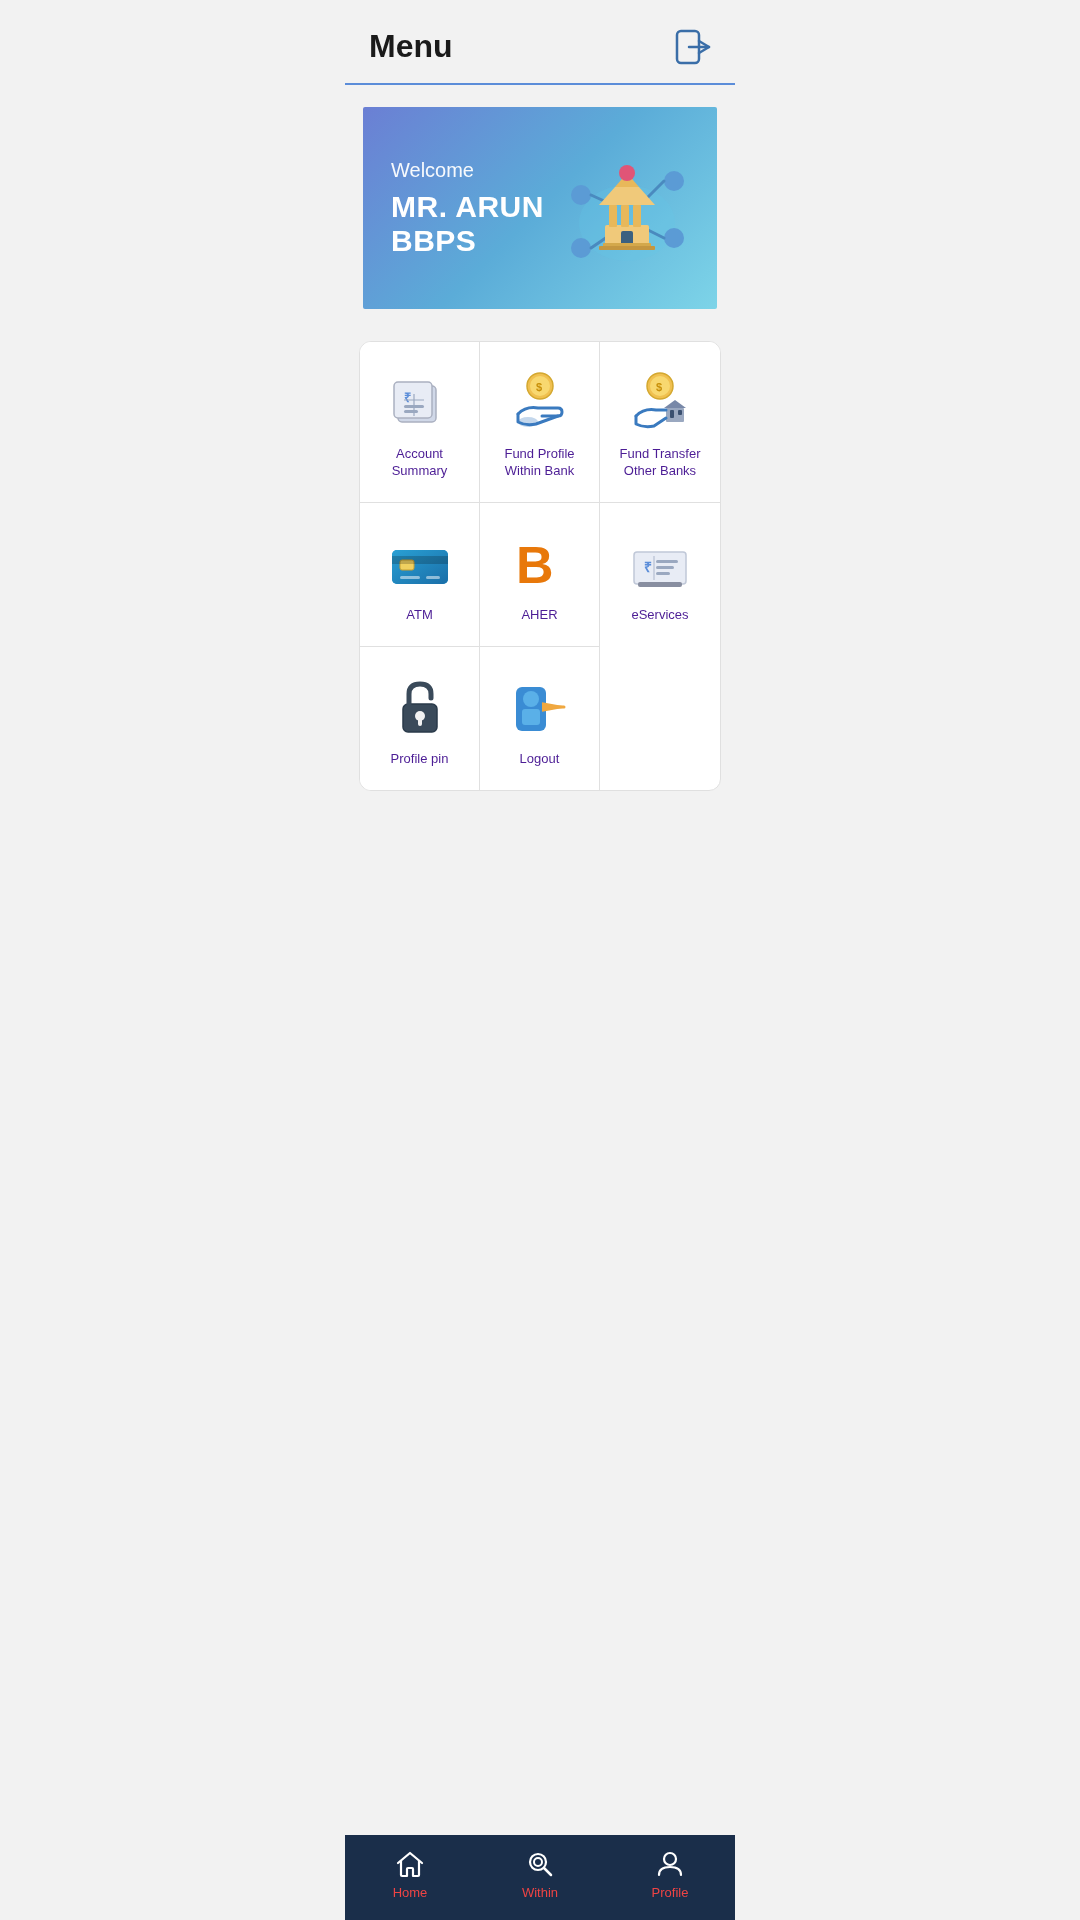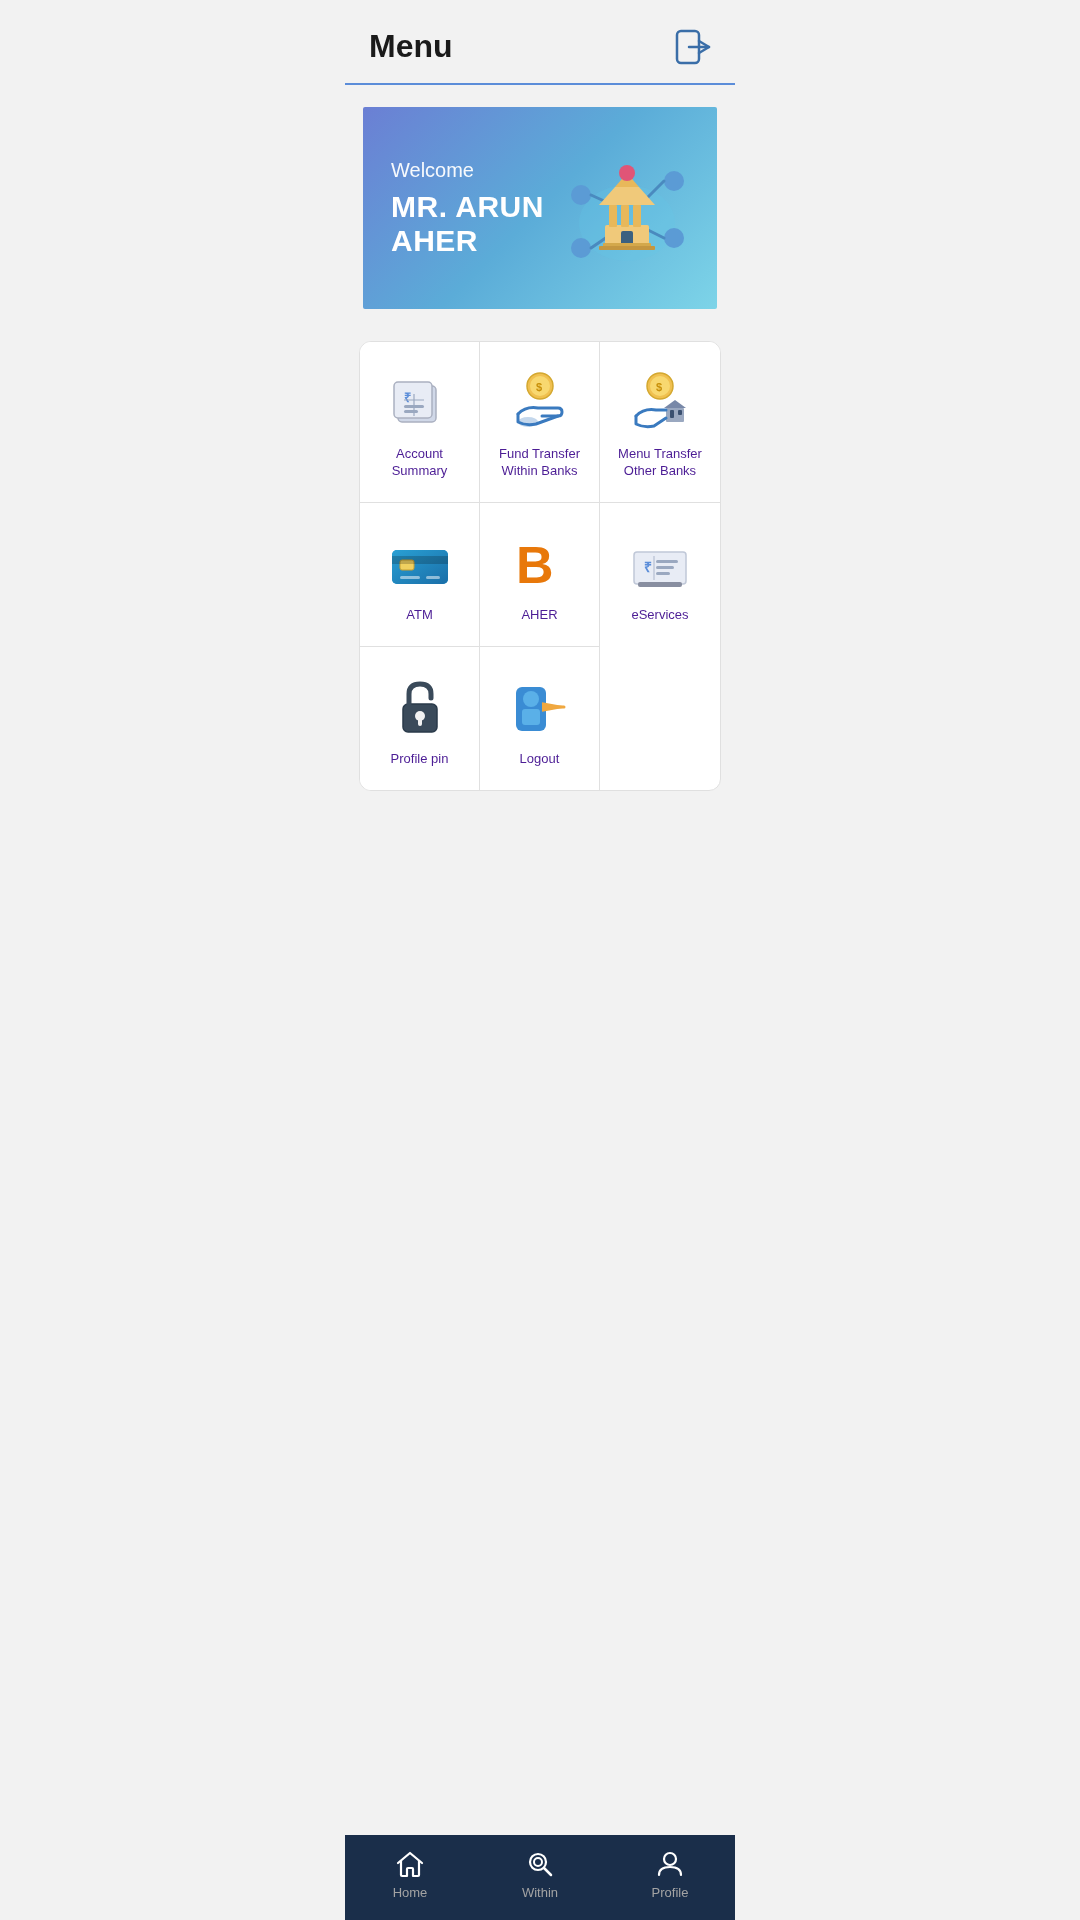--- a/index.html
+++ b/index.html
@@ -122,42 +122,42 @@
       cursor: pointer;
       flex: 1;
     }
     .nav-icon {
       width: 30px;
       height: 30px;
       margin-bottom: 6px;
     }
     .nav-label {
       font-size: 13px;
-      color: #a3a3a3;
+      color: #ef4444;
     }
 
     
     svg { display: block; }
   </style>
 </head>
 <body>
 
 <div class="header">
   <span class="header-title">Menu</span>
   <svg class="logout-icon" viewBox="0 0 36 36" fill="none" xmlns="http://www.w3.org/2000/svg">
     <rect x="2" y="2" width="22" height="32" rx="4" stroke="#3a6ea8" stroke-width="2.5" fill="none"></rect>
     <path d="M24 12 L34 18 L24 24" stroke="#3a6ea8" stroke-width="2.5" stroke-linecap="round" stroke-linejoin="round" fill="none"></path>
     <line x1="14" y1="18" x2="34" y2="18" stroke="#3a6ea8" stroke-width="2.5" stroke-linecap="round"></line>
   </svg>
 </div>
 
 <div class="welcome-banner">
   <div class="welcome-text">
     <div class="welcome-label">Welcome</div>
-    <div class="welcome-name">MR. ARUN AHER</div>
+    <div class="welcome-name">MR. ARUN BBPS</div>
   </div>
 
   <svg class="bank-illustration" viewBox="0 0 130 130" xmlns="http://www.w3.org/2000/svg">
 
     <ellipse cx="68" cy="80" rx="48" ry="38" fill="rgba(100,200,230,0.25)"></ellipse>
 
     <circle cx="22" cy="52" r="10" fill="#5b9bd5"></circle>
     <circle cx="115" cy="38" r="10" fill="#5b9bd5"></circle>
     <circle cx="115" cy="95" r="10" fill="#5b9bd5"></circle>
     <circle cx="22" cy="105" r="10" fill="#5b9bd5"></circle>
@@ -212,41 +212,41 @@
 
         <circle cx="32" cy="14" r="13" fill="#f0c050" stroke="#d4a830" stroke-width="1.5"></circle>
         <circle cx="32" cy="14" r="10" fill="#f8d870"></circle>
         <text x="28" y="19" font-size="11" fill="#c8900a" font-weight="700">$</text>
 
         <path d="M10 42 Q18 34 30 36 L50 36 Q54 36 54 40 Q54 44 50 44 L34 44" stroke="#3a7abf" stroke-width="3" fill="none" stroke-linecap="round"></path>
         <path d="M10 42 L10 50 Q18 54 28 52 L50 44" stroke="#3a7abf" stroke-width="3" fill="none" stroke-linecap="round" stroke-linejoin="round"></path>
         <ellipse cx="20" cy="50" rx="10" ry="5" fill="#3a7abf" opacity="0.3"></ellipse>
       </svg>
     </div>
-    <span class="menu-label">Fund Transfer Within Banks</span>
+    <span class="menu-label">Fund Profile Within Bank</span>
   </div>
 
   <div class="menu-item">
     <div class="menu-icon">
       <svg width="64" height="60" viewBox="0 0 64 60" xmlns="http://www.w3.org/2000/svg">
 
         <circle cx="32" cy="14" r="13" fill="#f0c050" stroke="#d4a830" stroke-width="1.5"></circle>
         <circle cx="32" cy="14" r="10" fill="#f8d870"></circle>
         <text x="28" y="19" font-size="11" fill="#c8900a" font-weight="700">$</text>
 
         <rect x="38" y="36" width="18" height="14" rx="1" fill="#9aa8c0"></rect>
         <polygon points="36,36 58,36 47,28" fill="#7888a8"></polygon>
         <rect x="42" y="38" width="4" height="8" rx="1" fill="#3a5070"></rect>
         <rect x="50" y="38" width="4" height="5" rx="1" fill="#3a5070"></rect>
 
         <path d="M8 44 Q16 36 28 38 L38 38" stroke="#3a7abf" stroke-width="3" fill="none" stroke-linecap="round"></path>
         <path d="M8 44 L8 52 Q16 56 26 54 L38 46" stroke="#3a7abf" stroke-width="3" fill="none" stroke-linecap="round" stroke-linejoin="round"></path>
       </svg>
     </div>
-    <span class="menu-label">Menu Transfer Other Banks</span>
+    <span class="menu-label">Fund Transfer Other Banks</span>
   </div>
 
   <div class="menu-item">
     <div class="menu-icon">
       <svg width="64" height="50" viewBox="0 0 64 50" xmlns="http://www.w3.org/2000/svg">
         <rect x="4" y="12" width="56" height="34" rx="5" fill="#29a0d4"></rect>
         <rect x="4" y="12" width="56" height="34" rx="5" fill="url(#cardGrad)"></rect>
         <defs>
           <linearGradient id="cardGrad" x1="0" y1="0" x2="1" y2="1">
             <stop offset="0%" stop-color="#29a0d4"></stop>

